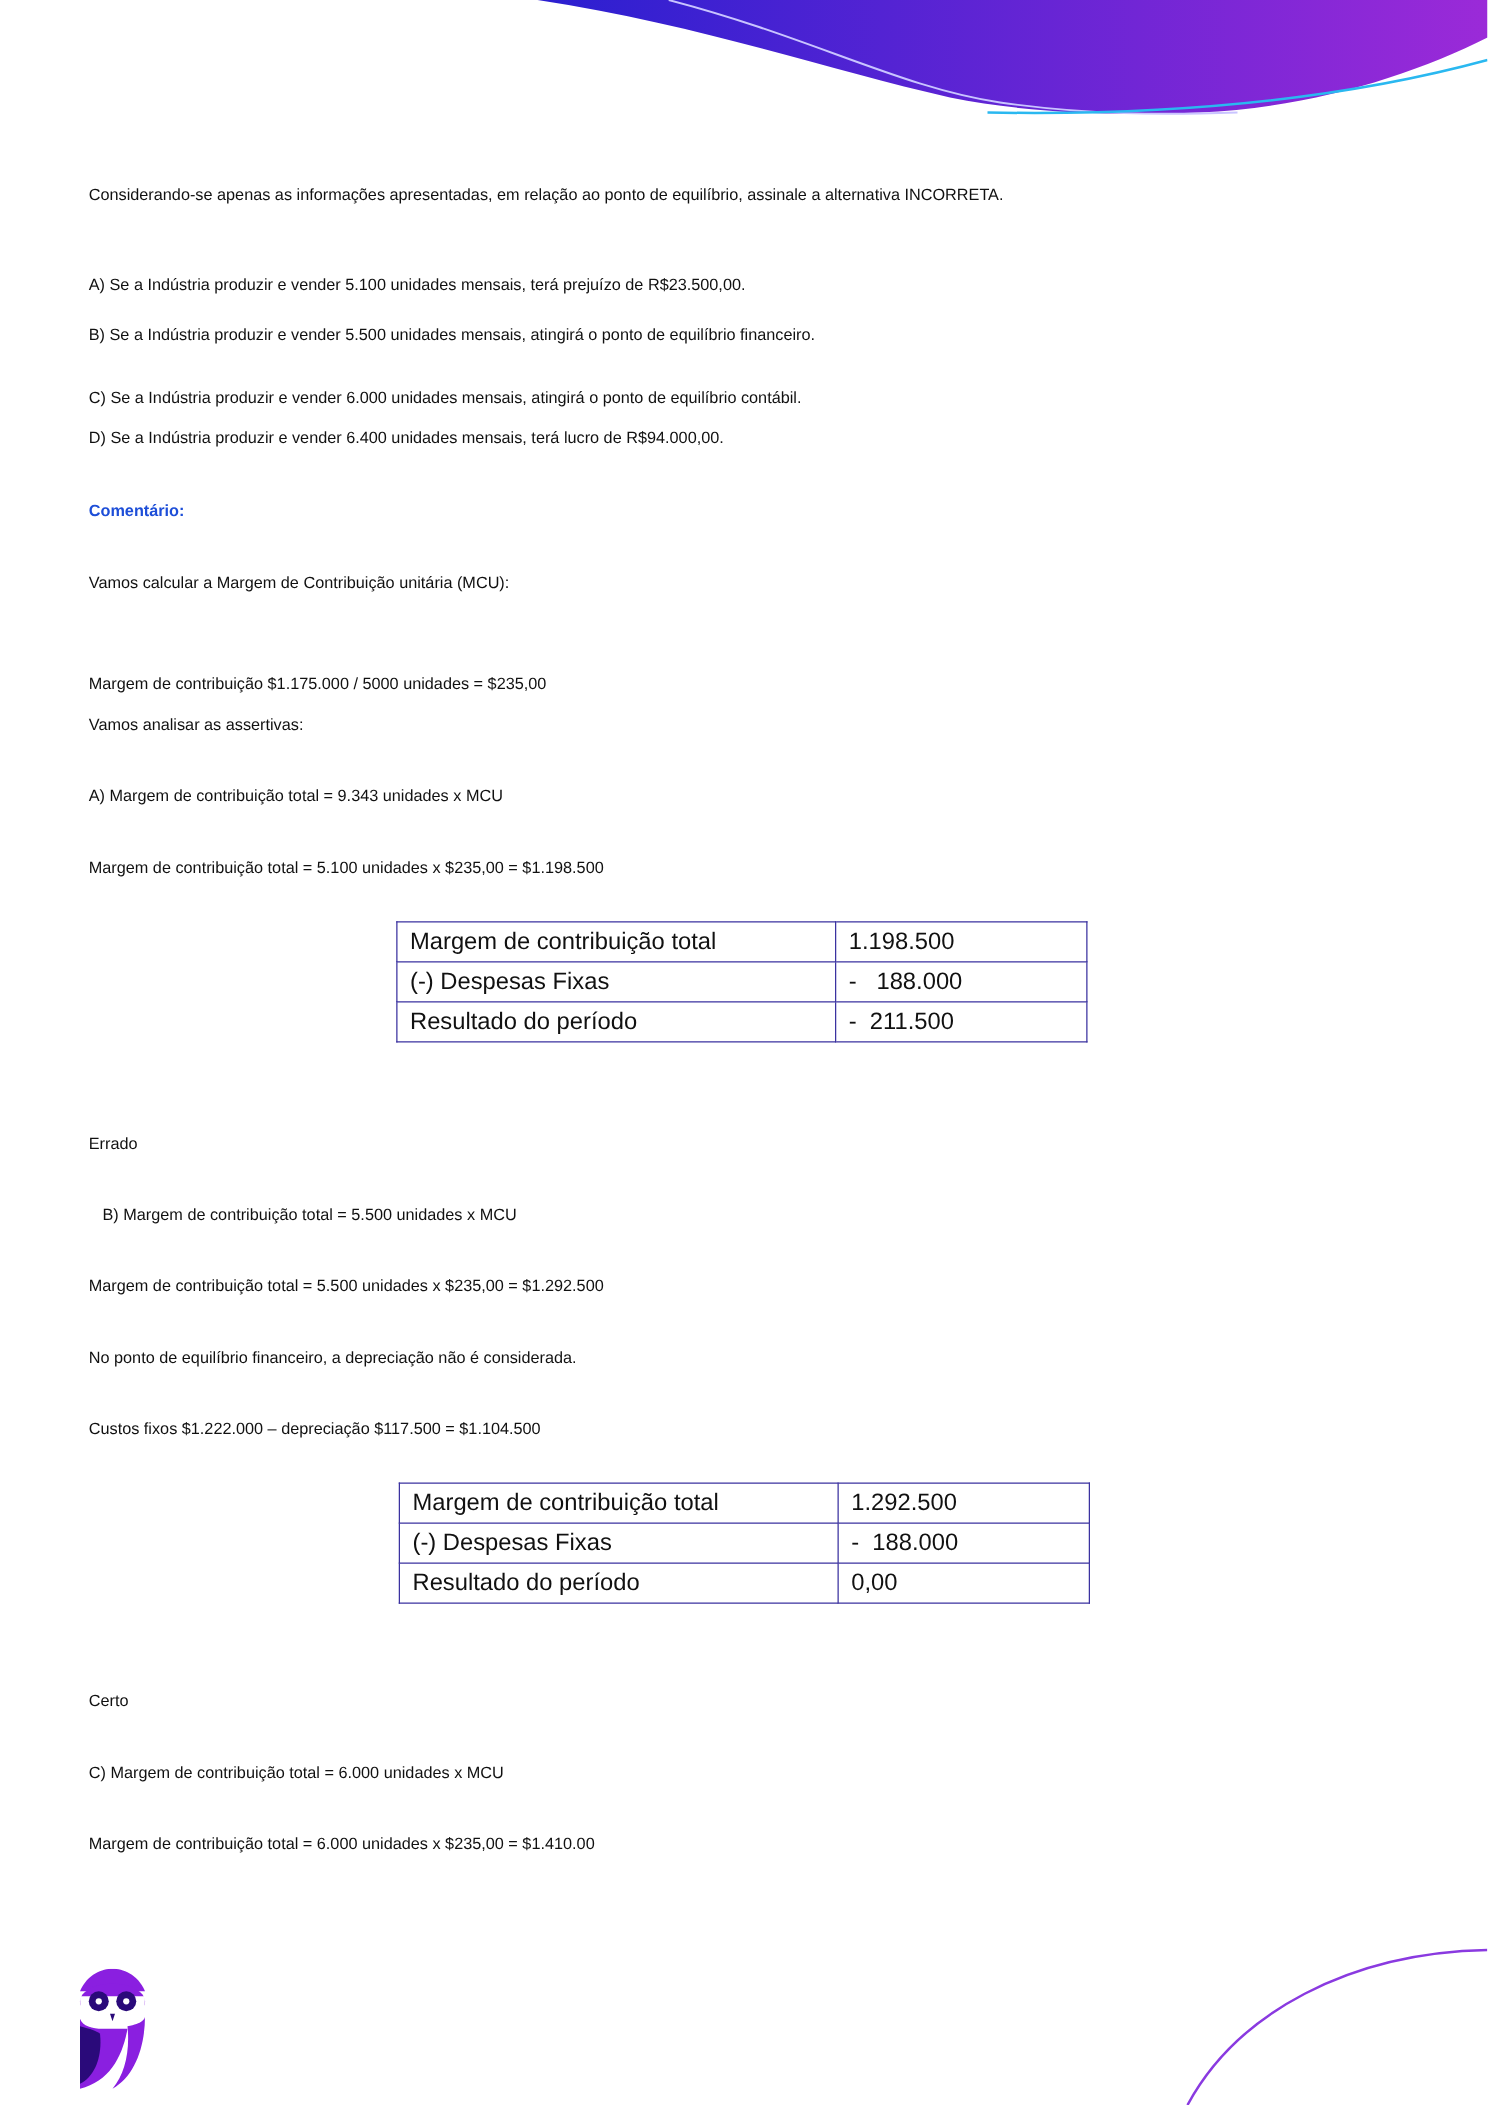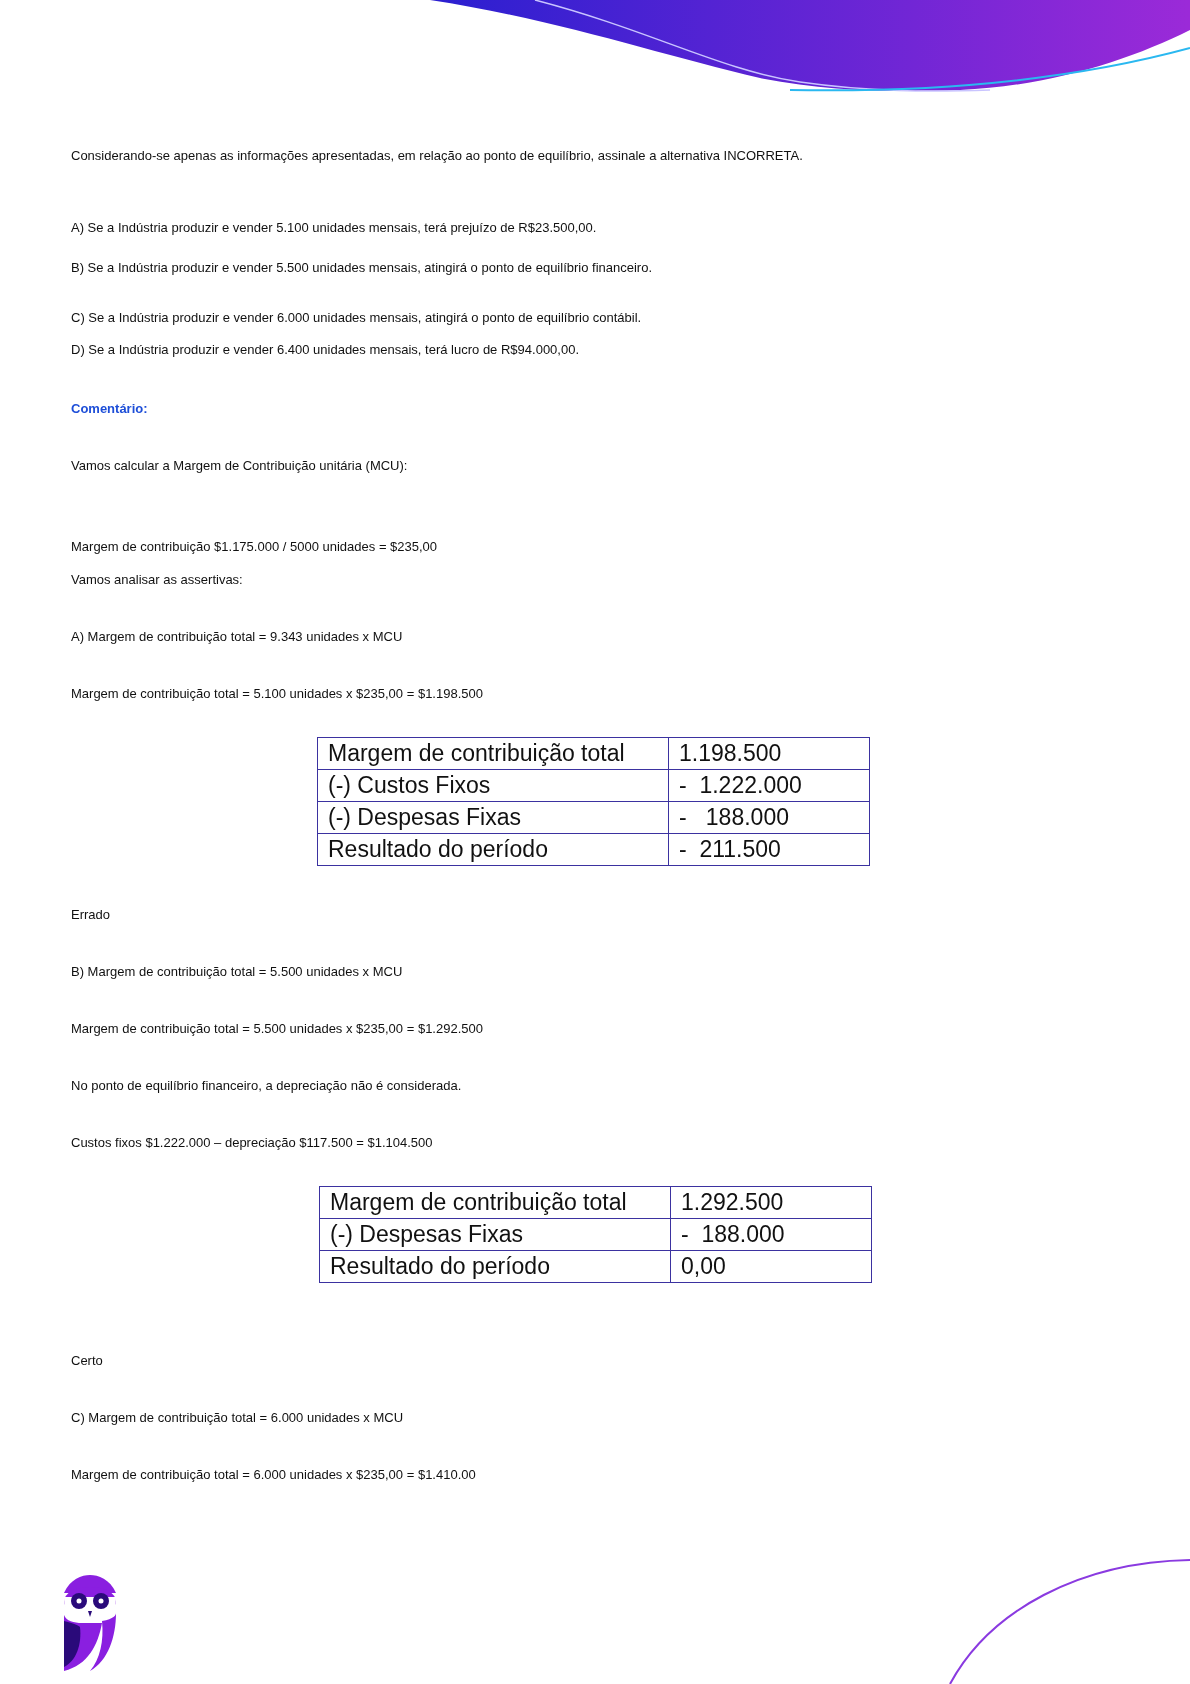--- a/index.html
+++ b/index.html
@@ -6,21 +6,21 @@
     body { width: 1190px; height: 1684px; position: relative; overflow: hidden;
            font-family: "Liberation Sans", sans-serif; color: #111; }
     .deco-top { position: absolute; left: 0; top: 0; width: 1190px; height: 100px; }
     .deco-bottom { position: absolute; left: 0; top: 1540px; width: 1190px; height: 144px; }
     .logo { position: absolute; left: 62px; top: 1575px; width: 56px; height: 100px; }
     .content { position: absolute; left: 71px; top: 0; width: 1048px; }
     p { margin: 0; font-size: 13px; line-height: 28px; position: absolute; left: 0; white-space: nowrap; }
     .justify { white-space: normal; width: 1048px; text-align: justify; }
     .comentario { color: #1d4ed8; font-weight: bold; }
     .bold { font-weight: normal; }
-    table { position: absolute; border-collapse: collapse; font-size: 23px; border-radius: 11px; }
+    table { position: absolute; border-collapse: collapse; font-size: 19px; border-radius: 11px; }
     td { border: 1.5px solid #3b32a0; padding: 0 10px; height: 31px; line-height: 31px; }
     td.label { width: 330px; text-align: left; }
     td.value { width: 180px; white-space: pre; }
   </style>
 </head>
 <body>
 
 <svg class="deco-top" viewBox="0 0 1190 100" preserveAspectRatio="none">
   <defs>
     <linearGradient id="wg" x1="0" y1="0" x2="1" y2="0">
@@ -47,36 +47,32 @@
   <p style="top:623px;">A) Margem de contribuição total = 9.343 unidades x MCU</p>
   <p style="top:680px;">Margem de contribuição total = 5.100 unidades x $235,00 = $1.198.500</p>
 
   <table style="left:246px; top:737px;">
     <tbody>
         <tr>
           <td class="label">Margem de contribuição total</td>
           <td class="value">1.198.500</td>
         </tr>
     <tr>
-          <td class="label">(-) Custos Fixos</td>
-          <td class="value">-  1.222.000</td>
-        </tr>
-    <tr>
           <td class="label">(-) Despesas Fixas</td>
           <td class="value">-   188.000</td>
         </tr>
     <tr>
           <td class="label">Resultado do período</td>
           <td class="value">-  211.500</td>
         </tr>
   </tbody>
     </table>
 
   <p class="bold" style="top:901px;">Errado</p>
-  <p style="top:958px;">B) Margem de contribuição total = 5.500 unidades x MCU</p>
+  <p style="top:958px;margin-left:11px;">B) Margem de contribuição total = 5.500 unidades x MCU</p>
   <p style="top:1015px;">Margem de contribuição total = 5.500 unidades x $235,00 = $1.292.500</p>
   <p style="top:1072px;">No ponto de equilíbrio financeiro, a depreciação não é considerada.</p>
   <p style="top:1129px;">Custos fixos $1.222.000 – depreciação $117.500 = $1.104.500</p>
 
   <table style="left:248px; top:1186px;">
     <tbody>
         <tr>
           <td class="label">Margem de contribuição total</td>
           <td class="value">1.292.500</td>
         </tr>

